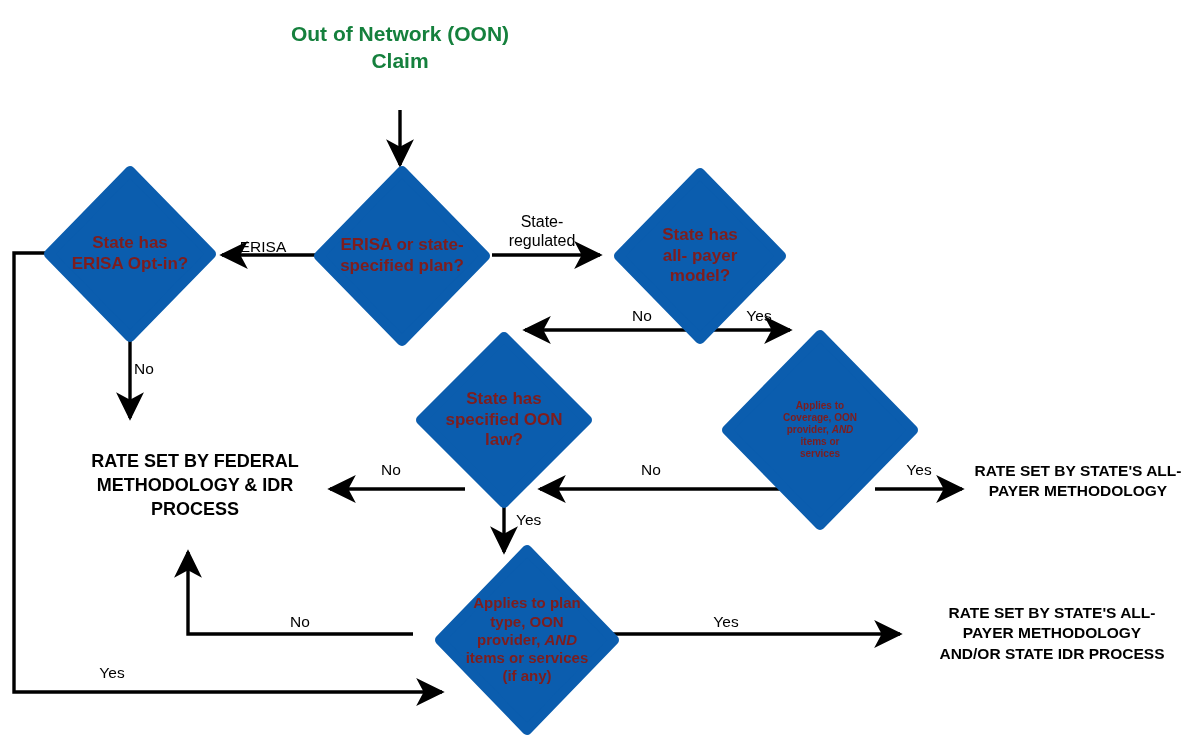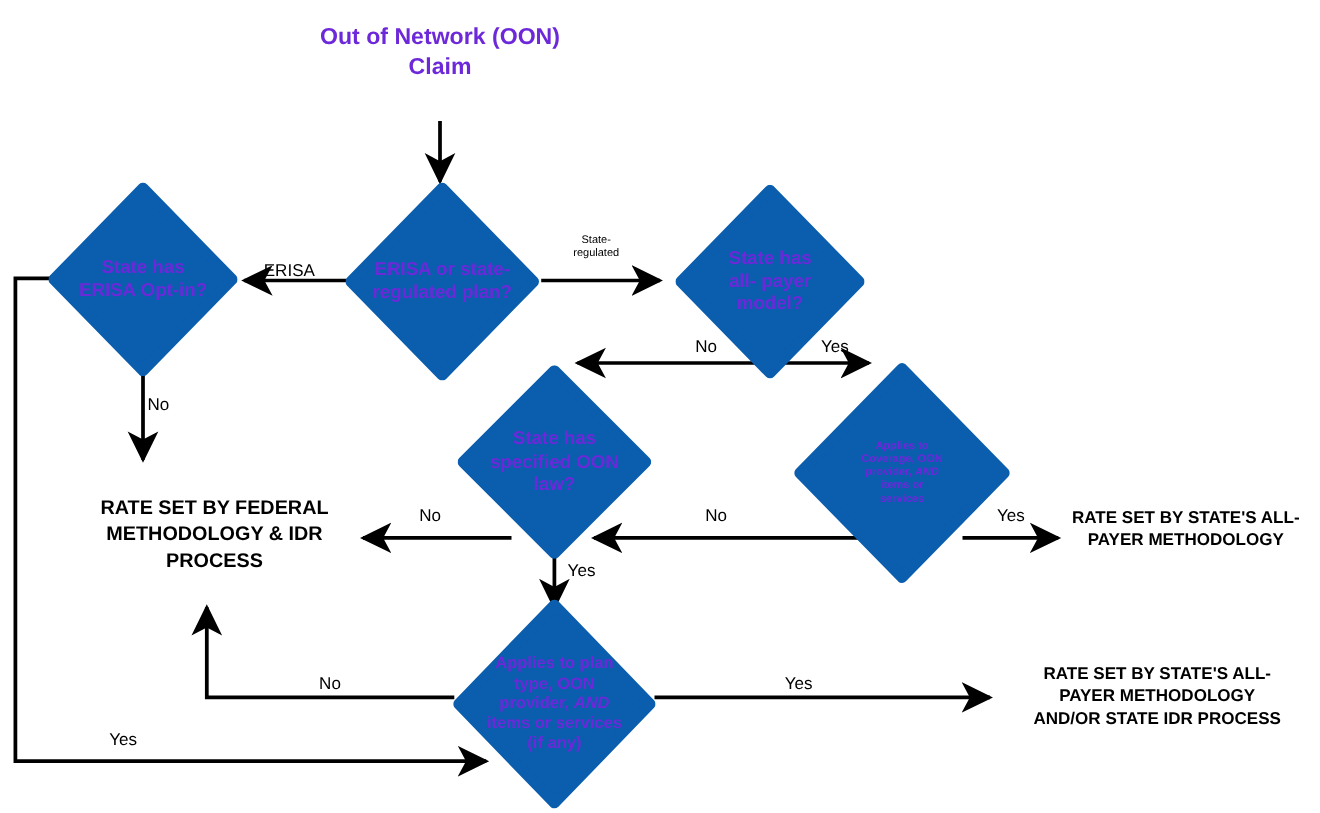--- a/index.html
+++ b/index.html
@@ -25,42 +25,42 @@
     width: 1200px;
     height: 739px;
     pointer-events: none;
   }
   .diamond {
     position: absolute;
     display: flex;
     align-items: center;
     justify-content: center;
     text-align: center;
-    color: #6d28d9;
+    color: #7f1d1d;
     font-weight: bold;
     line-height: 1.22;
     box-sizing: border-box;
   }
   .diamond .shape {
     position: absolute;
     left: 0; top: 0;
     width: 100%; height: 100%;
   }
   .diamond .dtext {
     position: relative;
     z-index: 2;
     padding: 0 6px;
     white-space: pre-line;
   }
   .diamond .dtext i { }
   .title {
     position: absolute;
     text-align: center;
     font-weight: bold;
-    color: #6d28d9;
+    color: #15803d;
     line-height: 1.3;
     white-space: pre-line;
   }
   .outcome {
     position: absolute;
     text-align: center;
     font-weight: bold;
     color: #000000;
     line-height: 1.32;
     white-space: pre-line;
@@ -137,21 +137,21 @@
     </svg>
     <span class="dtext">State has
 ERISA Opt-in?</span>
   </div>
 
   <div class="diamond" style="left:314px; top:166px; width:176px; height:180px; font-size:17px;">
     <svg class="shape" viewBox="0 0 176 180" preserveAspectRatio="none">
       <path d="M88 5 L171 90 L88 175 L5 90 Z" fill="#0B5DAE" stroke="#0B5DAE" stroke-width="10" stroke-linejoin="round"></path>
     </svg>
     <span class="dtext">ERISA or state-
-regulated plan?</span>
+specified plan?</span>
   </div>
 
   <div class="diamond" style="left:614px; top:168px; width:172px; height:176px; font-size:17px;">
     <svg class="shape" viewBox="0 0 172 176" preserveAspectRatio="none">
       <path d="M86 5 L167 88 L86 171 L5 88 Z" fill="#0B5DAE" stroke="#0B5DAE" stroke-width="10" stroke-linejoin="round"></path>
     </svg>
     <span class="dtext">State has
 all- payer
 model?</span>
   </div>
@@ -165,41 +165,41 @@
 law?</span>
   </div>
 
   <div class="diamond" style="left:722px; top:330px; width:196px; height:200px; font-size:10px;">
     <svg class="shape" viewBox="0 0 196 200" preserveAspectRatio="none">
       <path d="M98 5 L191 100 L98 195 L5 100 Z" fill="#0B5DAE" stroke="#0B5DAE" stroke-width="10" stroke-linejoin="round"></path>
     </svg>
     <span class="dtext">Applies to<br>Coverage, OON<br>provider, <i>AND</i><br>items or<br>services</span>
   </div>
 
-  <div class="diamond" style="left:412px; top:545px; width:184px; height:190px; font-size:15px;">
+  <div class="diamond" style="left:435px; top:545px; width:184px; height:190px; font-size:15px;">
     <svg class="shape" viewBox="0 0 184 190" preserveAspectRatio="none">
       <path d="M92 5 L179 95 L92 185 L5 95 Z" fill="#0B5DAE" stroke="#0B5DAE" stroke-width="10" stroke-linejoin="round"></path>
     </svg>
     <span class="dtext">Applies to plan<br>type, OON<br>provider, <i>AND</i><br>items or services<br>(if any)</span>
   </div>
 
   <div class="outcome" style="left:70px; top:450px; width:250px; font-size:18px;">RATE SET BY FEDERAL
 METHODOLOGY &amp; IDR
 PROCESS</div>
 
   <div class="outcome" style="left:962px; top:461px; width:232px; font-size:15.5px;">RATE SET BY STATE'S ALL-
 PAYER METHODOLOGY</div>
 
   <div class="outcome" style="left:908px; top:603px; width:288px; font-size:15.5px;">RATE SET BY STATE'S ALL-
 PAYER METHODOLOGY
 AND/OR STATE IDR PROCESS</div>
 
   <div class="edge-label" style="left:224px; top:238px; width:78px; font-size:15.5px;">ERISA</div>
 
-  <div class="edge-label" style="left:498px; top:213px; width:88px; font-size:10px;">State-
+  <div class="edge-label" style="left:498px; top:213px; width:88px; font-size:16px;">State-
 regulated</div>
 
   <div class="edge-label" style="left:134px; top:360px; width:36px; font-size:15.5px; text-align:left;">No</div>
 
   <div class="edge-label" style="left:613px; top:307px; width:58px; font-size:15.5px;">No</div>
 
   <div class="edge-label" style="left:730px; top:307px; width:58px; font-size:15.5px;">Yes</div>
 
   <div class="edge-label" style="left:362px; top:461px; width:58px; font-size:15.5px;">No</div>
 

